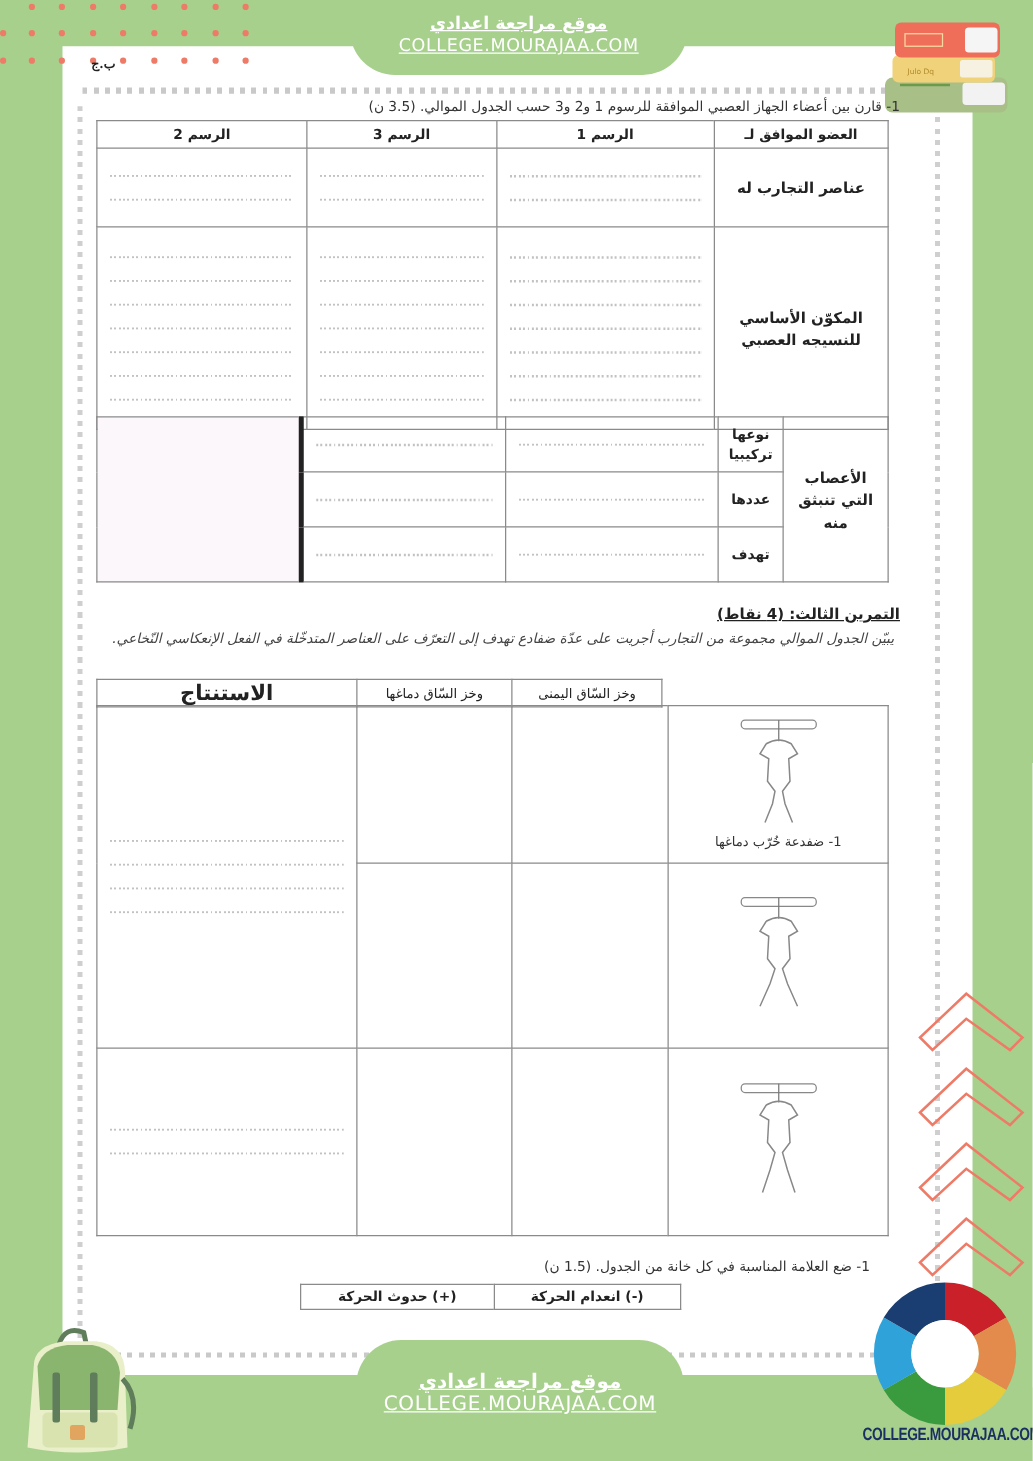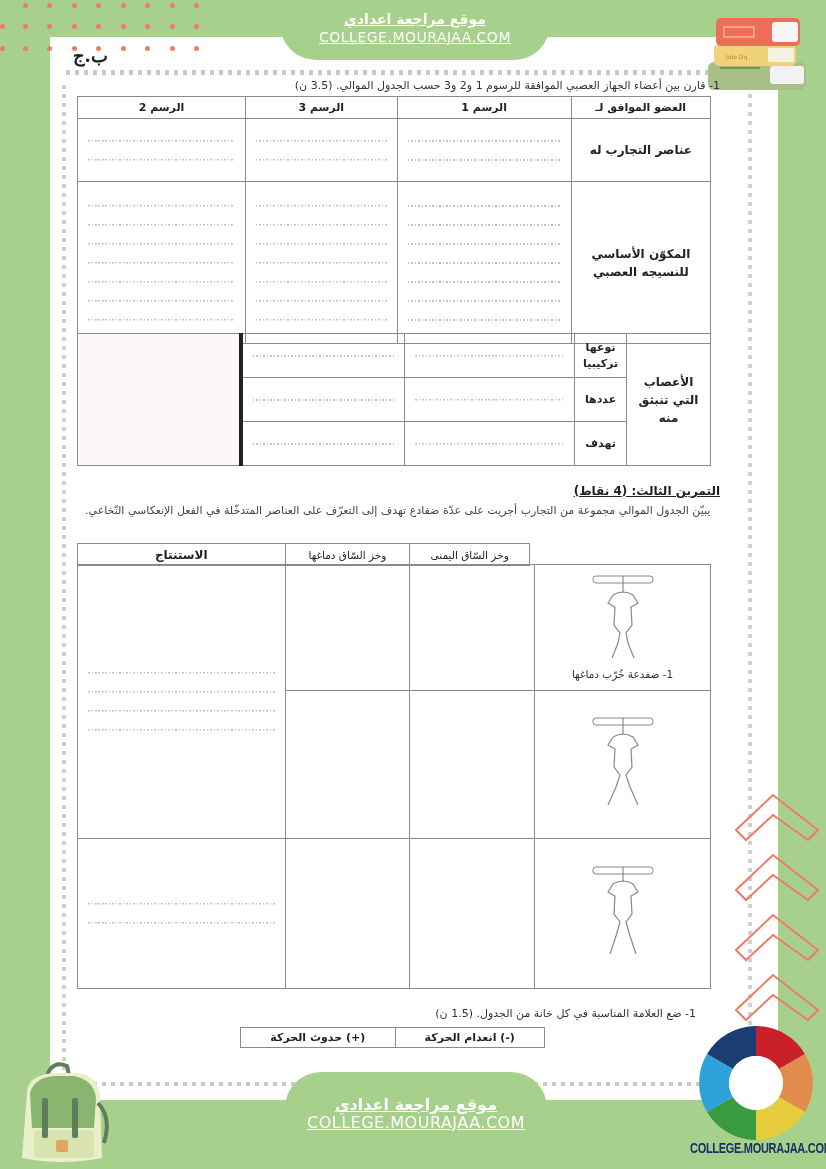--- a/index.html
+++ b/index.html
@@ -64,21 +64,21 @@
   }
   .footer-tab .ar { font-size: 16px; }
   .footer-tab .en { font-size: 16px; }
   .footer-brand {
     position: absolute; left: 690px; top: 1142px; width: 130px; text-align: center;
     font-family: "Liberation Sans", sans-serif; font-weight: bold; font-size: 11px;
     color: #1c2f63; letter-spacing: -0.3px; transform: scaleY(1.3);
   }
 
   .page-num {
-    position: absolute; left: 73px; top: 45px; font-size: 18px; font-weight: bold; color: #222;
+    position: absolute; left: 73px; top: 45px; font-size: 10px; font-weight: bold; color: #222;
     font-family: "DejaVu Serif", serif;
   }
 
   .ar-text { direction: rtl; font-family: "DejaVu Sans", sans-serif; color: #222; }
 
   
   .q1-title {
     position: absolute; left: 210px; top: 79px; width: 510px; font-size: 11px; text-align: right; color: #333;
   }
 
@@ -99,26 +99,26 @@
   .pink-cell { background: #fcf7fb; }
   .thick-left { border-left: 4px solid #222 !important; }
   .small-label { font-size: 11px; font-weight: bold; line-height: 16px; }
 
   
   .ex3-title {
     position: absolute; left: 560px; top: 484px; width: 160px; text-align: right;
     font-size: 12px; font-weight: bold; text-decoration: underline; color: #222;
   }
   .ex3-desc {
-    position: absolute; left: 85px; top: 502px; width: 635px; text-align: left;
-    font-size: 11px; line-height: 17px; color: #444;
+    position: absolute; left: 85px; top: 502px; width: 635px; text-align: center;
+    font-size: 11px; line-height: 17px; color: #444; font-style: italic;
   }
   .t2-header { left: 77px; top: 543px; width: 453px; }
   .t2-header td { height: 22px; font-size: 10.5px; color: #444; }
-  .t2-header td.bold { font-weight: bold; color: #222; font-size: 12px; }
+  .t2-header td.bold { font-weight: bold; color: #222; font-size: 17px; }
   .t2 { left: 77px; top: 564px; width: 634px; }
   .frog-cell { width: 176px; position: relative; }
   .frog-box { position: relative; height: 100%; }
   .frog-caption { font-size: 10.5px; color: #333; line-height: 15px; direction: rtl; }
 
   
   .q-last {
     position: absolute; left: 381px; top: 1007px; width: 315px; text-align: right; font-size: 11px; color: #333;
   }
   .t3 { left: 240px; top: 1027px; width: 305px; }

